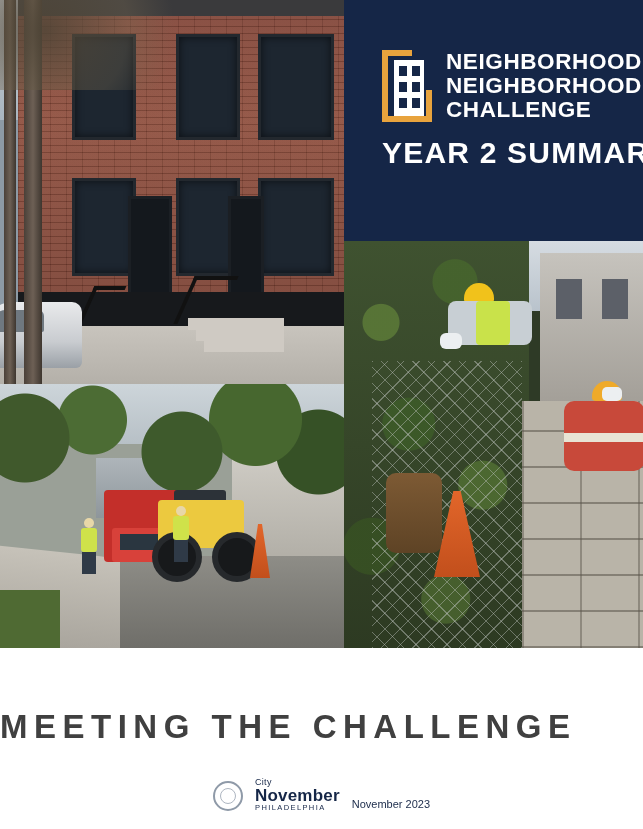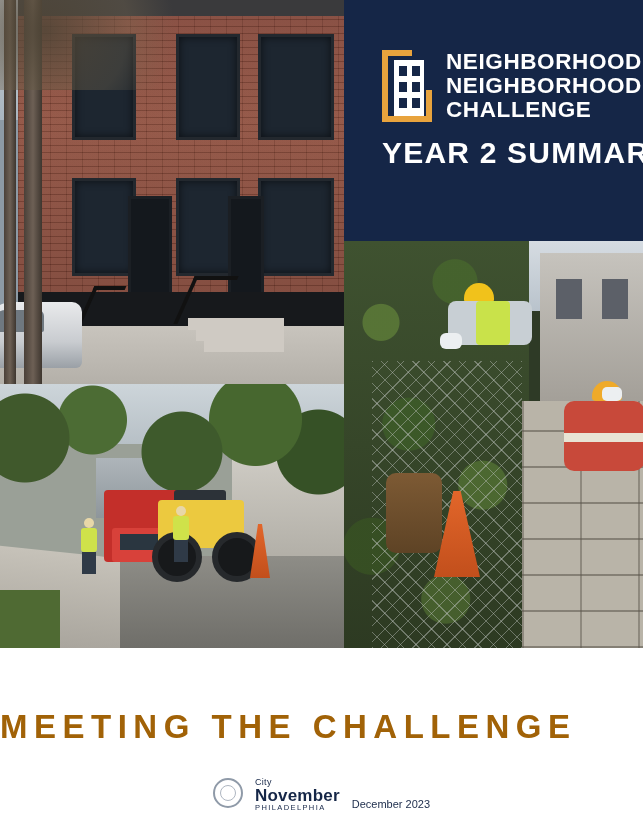--- a/index.html
+++ b/index.html
@@ -382,32 +382,32 @@
     position: absolute;
     left: 0; top: 648px;
     width: 643px; height: 181px;
     background: #ffffff;
   }
   .cover-title {
     position: absolute;
     left: 0; top: 60px;
     width: 516px;
     text-align: center;
-    color: #a16207;
+    color: #404040;
     font-size: 33px;
     font-weight: bold;
     letter-spacing: 6.5px;
     white-space: nowrap;
   }
   .footer {
     position: absolute;
     left: 0; bottom: 18px;
     width: 643px;
     display: flex;
-    align-items: flex-start;
+    align-items: flex-end;
     justify-content: center;
     gap: 12px;
   }
   .seal {
     width: 26px; height: 26px;
     border-radius: 50%;
     background: #ffffff;
     border: 2px solid #8f9aa8;
     position: relative;
     flex: 0 0 auto;
@@ -556,17 +556,17 @@
 
   <div class="bottom">
     <div class="cover-title">MEETING THE CHALLENGE</div>
     <div class="footer">
       <div class="seal"></div>
       <div class="council-words">
         <div class="cw-city">City</div>
         <div class="cw-council">November</div>
         <div class="cw-phila">PHILADELPHIA</div>
       </div>
-      <div class="footer-date">December 2023</div>
+      <div class="footer-date">November 2023</div>
     </div>
   </div>
 
 </div>
 
 </body></html>

